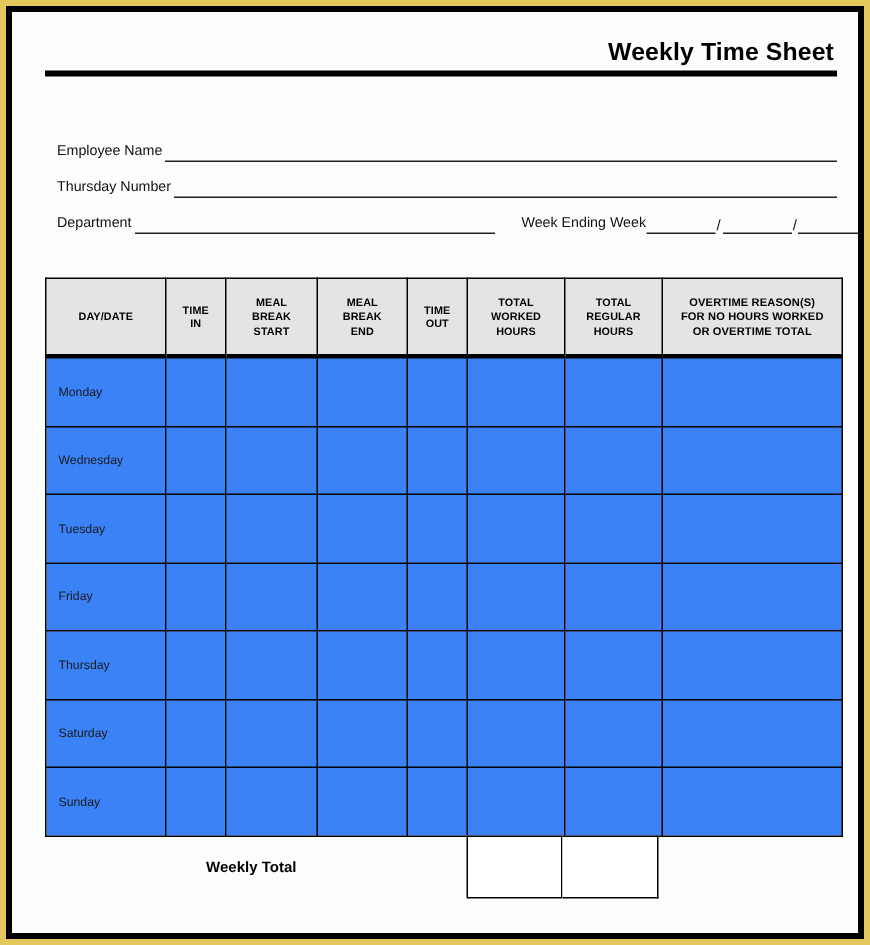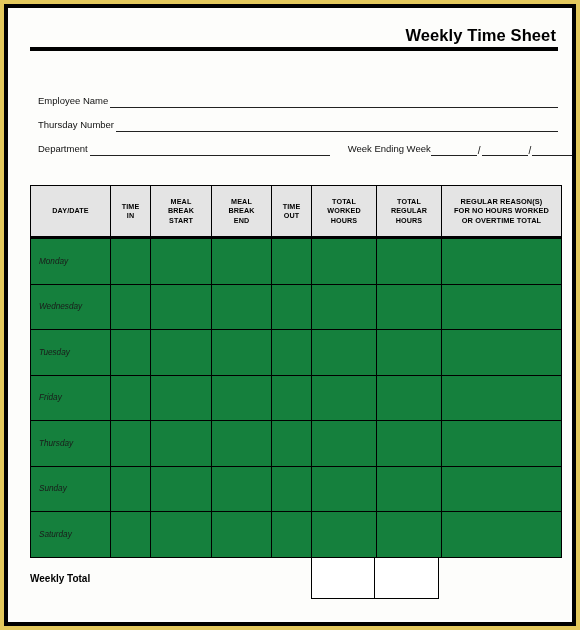--- a/index.html
+++ b/index.html
@@ -138,23 +138,22 @@
     height: 50px;
     vertical-align: middle;
     letter-spacing: 0.1px;
     border-bottom: 3px solid #000;
   }
   #timesheet-table thead th.wide-head {
     font-size: 7.4px;
   }
   #timesheet-table tbody td {
     height: 44.5px;
-    background: #15803d;
+    background: #3b82f6;
     vertical-align: middle;
-    font-style: italic;
   }
   #timesheet-table tbody td.day-cell {
     font-size: 8.2px;
     font-weight: normal;
     color: #1a1a1a;
     text-align: left;
     padding-left: 8px;
   }
 
   
@@ -174,21 +173,21 @@
     top: 549px;
     width: 531px;
     height: 42px;
     display: flex;
     align-items: stretch;
   }
   .wt-label-zone {
     width: 281px;
     display: flex;
     align-items: center;
-    justify-content: flex-start;
+    justify-content: center;
     padding-right: 6px;
     box-sizing: border-box;
     position: relative;
   }
   .wt-label {
     font-size: 10px;
     font-weight: bold;
     color: #000;
     white-space: nowrap;
   }
@@ -293,21 +292,21 @@
               <span>TOTAL</span><br>
               <span>WORKED</span><br>
               <span>HOURS</span>
             </th>
             <th>
               <span>TOTAL</span><br>
               <span>REGULAR</span><br>
               <span>HOURS</span>
             </th>
             <th class="wide-head">
-              <span>REGULAR REASON(S)</span><br>
+              <span>OVERTIME REASON(S)</span><br>
               <span>FOR NO HOURS WORKED</span><br>
               <span>OR OVERTIME TOTAL</span>
             </th>
           </tr>
         </thead>
         <tbody id="table-body">
             <tr>
               <td class="day-cell">Monday</td>
               <td></td>
               <td></td>
@@ -351,31 +350,31 @@
               <td class="day-cell">Thursday</td>
               <td></td>
               <td></td>
               <td></td>
               <td></td>
               <td></td>
               <td></td>
               <td></td>
             </tr>
             <tr>
+              <td class="day-cell">Saturday</td>
+              <td></td>
+              <td></td>
+              <td></td>
+              <td></td>
+              <td></td>
+              <td></td>
+              <td></td>
+            </tr>
+            <tr>
               <td class="day-cell">Sunday</td>
-              <td></td>
-              <td></td>
-              <td></td>
-              <td></td>
-              <td></td>
-              <td></td>
-              <td></td>
-            </tr>
-            <tr>
-              <td class="day-cell">Saturday</td>
               <td></td>
               <td></td>
               <td></td>
               <td></td>
               <td></td>
               <td></td>
               <td></td>
             </tr>
           </tbody>
       </table>

